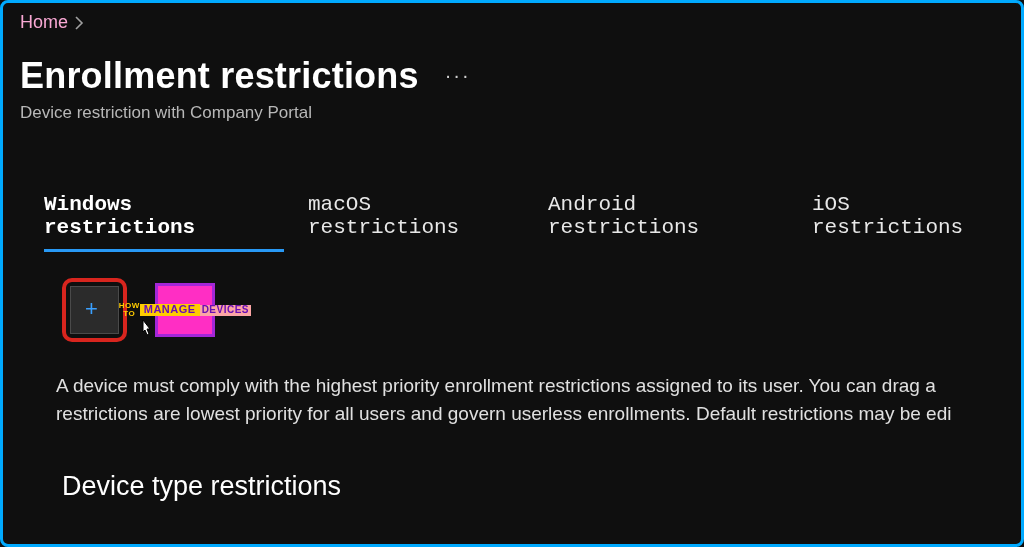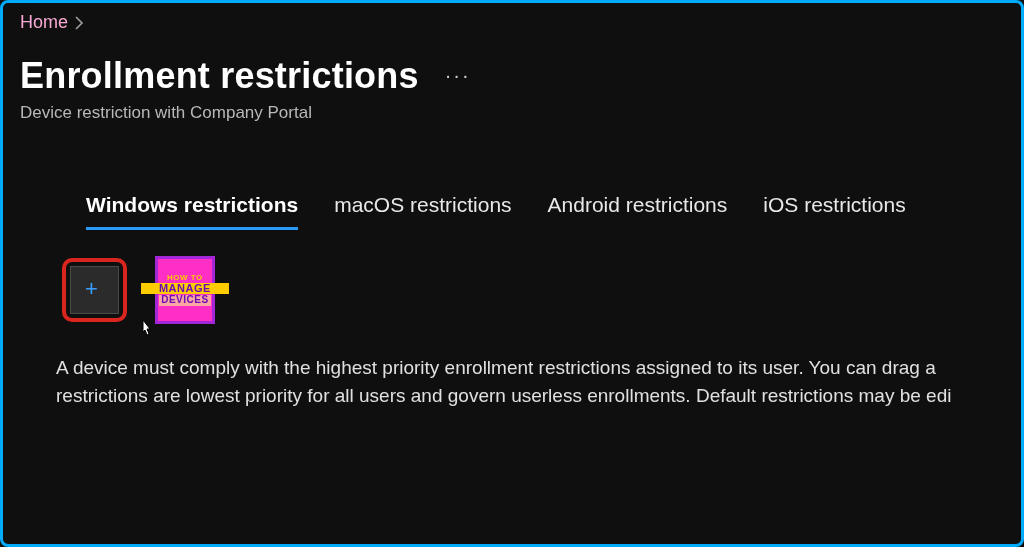--- a/index.html
+++ b/index.html
@@ -54,24 +54,25 @@
     letter-spacing: 2px;
     transform: translateY(-6px);
   }
   .subtitle {
     font-size: 17px;
     color: #b8b8b8;
     margin-top: 6px;
   }
   .tabs {
     display: flex;
-    gap: 36px;
+    gap: 24px;
     margin-top: 70px;
-    margin-left: 66px;
+    margin-left: 24px;
     font-size: 21px;
+    font-family: Liberation Mono, monospace;
   }
   .tab {
     color: #e8e8e8;
     padding-bottom: 10px;
     cursor: pointer;
   }
   .tab.active {
     font-weight: 600;
     color: #ffffff;
     border-bottom: 3px solid #2899f5;
@@ -102,37 +103,36 @@
   }
   .plus-icon {
     color: #3aa0ff;
     font-size: 22px;
     font-weight: 300;
     display:inline-block;
     transform: translateY(-1px);
   }
   .badge {
     width: 60px;
-    height: 68px;
+    height: 54px;
     background: #ff2ec4;
     border: 3px solid #a326d7;
     display: flex;
-    flex-direction: column;
     align-items: center;
     justify-content: center;
     font-family: Impact, Arial Black, sans-serif;
     font-size: 9px;
     line-height: 1.05;
     color: #1a1a1a;
     text-align: center;
     letter-spacing: 0.5px;
     font-weight: 900;
   }
   .badge .l1 { color: #ffcc00; font-size: 8px; }
-  .badge .l2 { background:#ffcc00; color:#6a0fb5; padding:0 18px; font-size:11px;text-align:right; }
+  .badge .l2 { background:#ffcc00; color:#6a0fb5; padding:0 4px; font-size:11px;text-align:right; }
   .badge .l3 { background:#fca5a5; color:#6a0fb5; padding:0 2px; font-size:10px; margin-top:1px;}
   .desc {
     margin-top: 30px;
     margin-left: 36px;
     font-size: 19px;
     line-height: 1.45;
     color: #e0e0e0;
     max-width: 980px;
   }
   .section-title {
@@ -196,20 +196,21 @@
     </div>
     <div class="badge">
       <span class="l1">HOW TO</span>
       <span class="l2">MANAGE</span>
       <span class="l3">DEVICES</span>
     </div>
   </div>
 
   <div class="desc">A device must comply with the highest priority enrollment restrictions assigned to its user. You can drag a restrictions are lowest priority for all users and govern userless enrollments. Default restrictions may be edi</div>
 
+  <h2 class="section-title">Device type restrictions</h2>
 
 </div>
 
 <div class="cursor">
   <svg width="20" height="24" viewBox="0 0 20 24">
     <path d="M7 4 L7 16 L9 14 L11 19 L13 18 L11 13 L14 13 Z" fill="#ffffff" stroke="#000000" stroke-width="1"></path>
   </svg>
 </div>
 
 </body></html>

